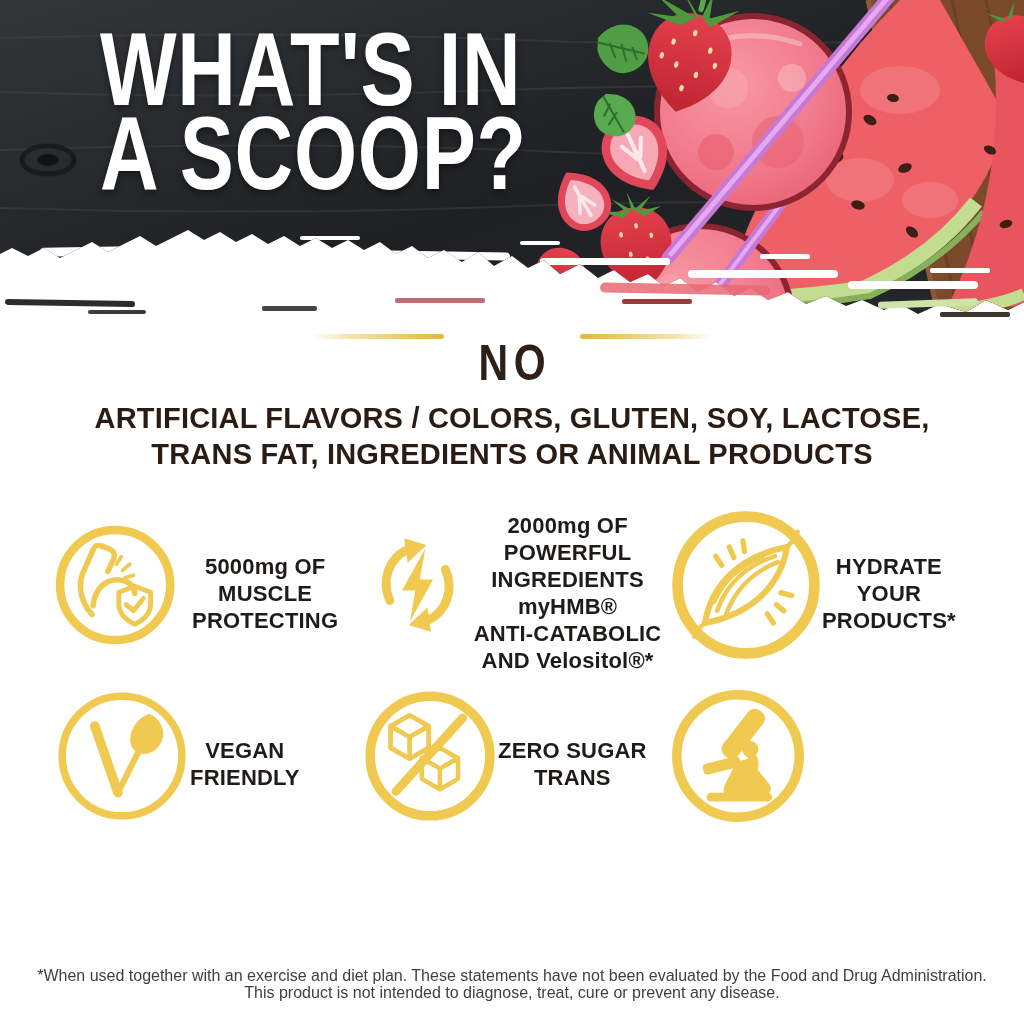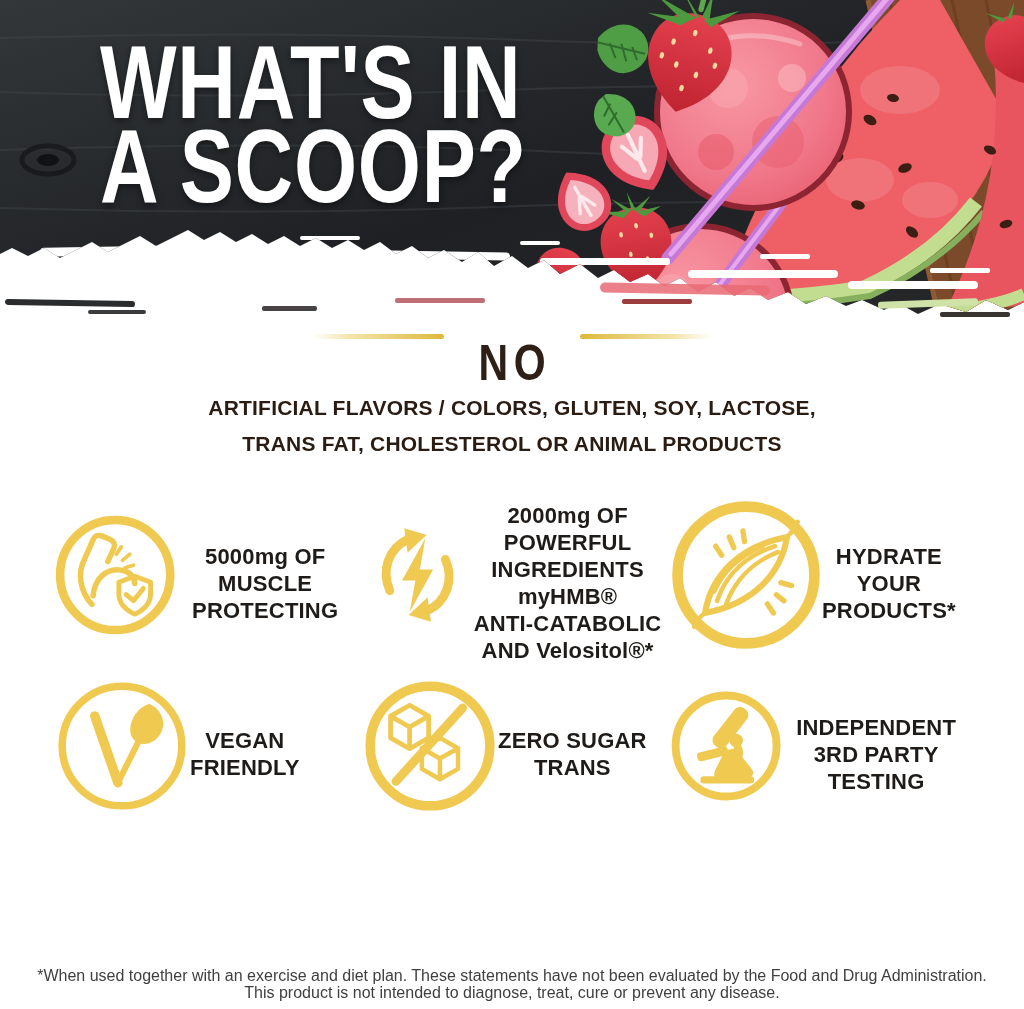--- a/index.html
+++ b/index.html
@@ -9,43 +9,43 @@
     background:#ffffff;
     font-family:"Liberation Sans", sans-serif;
     overflow:hidden;
     position:relative;
   }
 
   
   .hero { position:relative; width:1024px; height:332px; background:#fff; }
   .hero svg { position:absolute; left:0; top:0; display:block; }
   .hero-title {
-    position:absolute; left:100px; top:40px;
+    position:absolute; left:100px; top:27px;
     color:#ffffff; font-weight:bold;
     font-size:104px; line-height:84px;
     text-shadow:0 3px 8px rgba(0,0,0,.45);
     z-index:5;
   }
   .hero-title .tline { display:block; transform:scaleX(.78); transform-origin:left center; white-space:nowrap; letter-spacing:1px; }
 
   
   .no-section { margin-top:2px; text-align:center; }
   .no-heading-row { display:flex; justify-content:center; gap:20px; height:46px; }
   .no-word {
     font-size:50px; font-weight:bold; color:#2e2016;
     letter-spacing:7px; display:inline-block; transform:scaleX(.82);
     white-space:nowrap; padding-left:7px;
   }
   .gold-line { width:132px; height:5px; border-radius:3px; }
   .gold-line.left  { background:linear-gradient(to left , #dfb93c, #f3e3a6 70%, rgba(243,227,166,0)); }
   .gold-line.right { background:linear-gradient(to right, #dfb93c, #f3e3a6 70%, rgba(243,227,166,0)); }
 
   .no-subtitle {
-    margin-top:10px; text-align:center;
-    font-size:21px; font-weight:bold; color:#2b1c13;
+    margin-top:20px; text-align:center;
+    font-size:29px; font-weight:bold; color:#2b1c13;
     line-height:36px; letter-spacing:.2px;
   }
 
   
   .features { width:916px; margin:24px auto 0 auto; }
   .feat-row { display:flex; justify-content:space-between; }
   .feat-row + .feat-row { margin-top:14px; }
   .feat-cell { width:300px; display:flex; flex-direction:row; align-items:center; }
   .feat-icon { width:152px; height:152px; }
   .feat-row.second .feat-icon { width:136px; height:136px; }
@@ -253,21 +253,21 @@
 </div>
 
 <div class="no-section">
   <div class="no-heading-row">
     <div class="gold-line left"></div>
     <div class="no-word">NO</div>
     <div class="gold-line right"></div>
   </div>
   <div class="no-subtitle">
     <span style="display:block">ARTIFICIAL FLAVORS / COLORS, GLUTEN, SOY, LACTOSE,</span>
-    <span style="display:block">TRANS FAT, CHOLESTEROL OR ANIMAL PRODUCTS</span>
+    <span style="display:block">TRANS FAT, INGREDIENTS OR ANIMAL PRODUCTS</span>
   </div>
 </div>
 
 <div class="features">
 
   <div class="feat-row first">
 
     <div class="feat-cell">
       <svg class="feat-icon" viewBox="0 0 100 100">
         <g stroke="#F0C950" fill="none" stroke-linecap="round" stroke-linejoin="round">
@@ -366,24 +366,20 @@
         <circle cx="50" cy="50" r="45" fill="none" stroke="#F0C950" stroke-width="7"></circle>
         <g fill="#F0C950">
           <rect x="-7" y="-24" width="14" height="42" rx="6" transform="translate(52,36) rotate(38)"></rect>
           <circle cx="59" cy="45" r="6"></circle>
           <path d="M59 45 C66 50 67 58 62 64 L55 60 C58 56 58 50 55 47 Z"></path>
           <rect x="-14" y="-4" width="28" height="8" rx="3" transform="translate(38,57) rotate(-14)"></rect>
           <path d="M42 78 L70 78 C74 78 75.5 74 72.5 70 L58 52 L49 54 L42 68 C39 73 38 78 42 78 Z"></path>
           <rect x="27" y="77" width="48" height="6.5" rx="3.2"></rect>
         </g>
       </svg>
-      <div class="feat-label">
-        <span>INDEPENDENT</span>
-        <span>3RD PARTY TESTING</span>
-      </div>
     </div>
   </div>
 </div>
 
 <div class="disclaimer">
   <span style="display:block">*When used together with an exercise and diet plan. These statements have not been evaluated by the Food and Drug Administration.</span>
   <span style="display:block">This product is not intended to diagnose, treat, cure or prevent any disease.</span>
 </div>
 
 </body></html>

